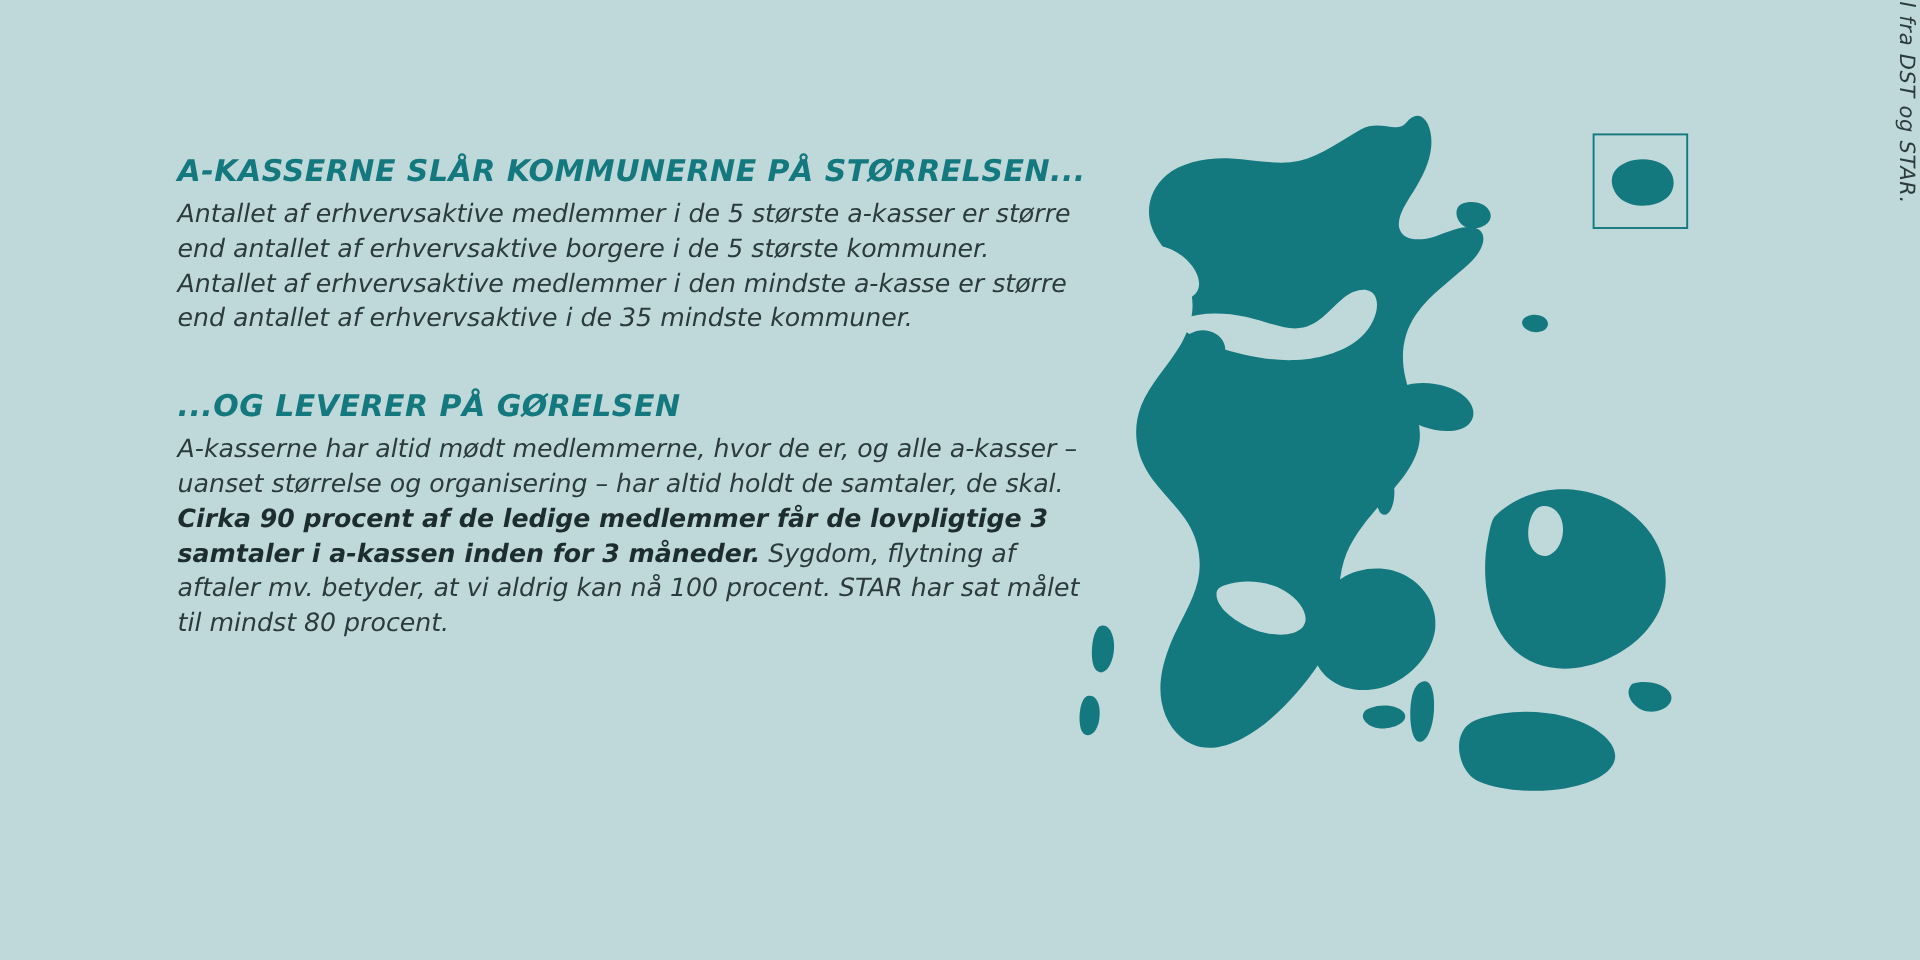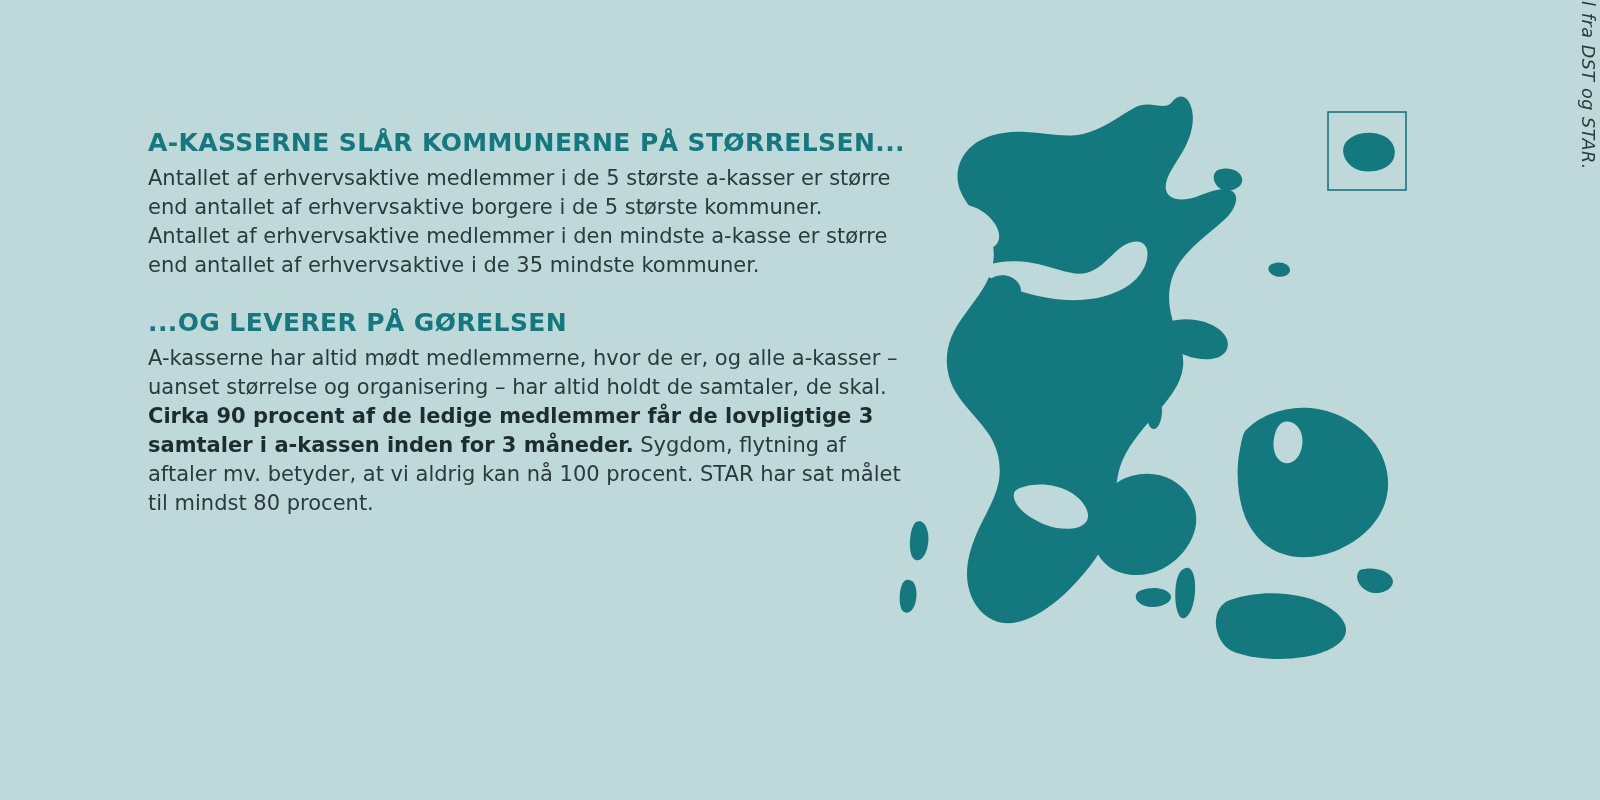--- a/index.html
+++ b/index.html
@@ -20,23 +20,24 @@
     width: 1600px;
     height: 800px;
   }
 
   
   .text-col {
     position: absolute;
     left: 148px;
     top: 128px;
     width: 760px;
+    font-style: italic;
   }
   .block + .block {
-    margin-top: 28px;
+    margin-top: 44px;
   }
   .block-heading {
     font-family: "DejaVu Sans", sans-serif;
     font-weight: 700;
     font-size: 25px;
     letter-spacing: 0.4px;
     color: #14787f;
     margin: 0 0 6px 0;
     line-height: 1.2;
   }

